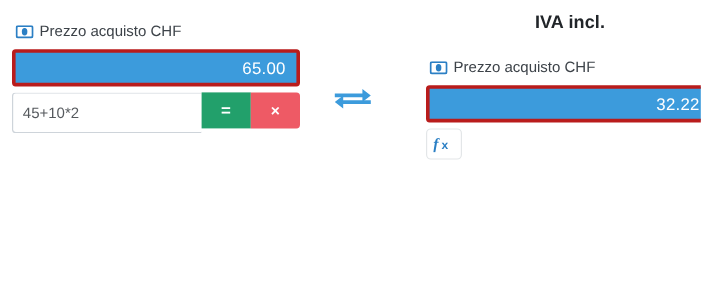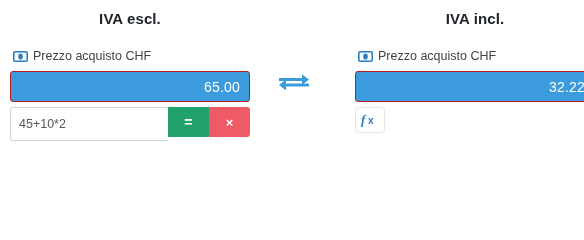--- a/index.html
+++ b/index.html
@@ -61,21 +61,21 @@
     width: 15px;
     height: 11px;
     flex: 0 0 auto;
   }
 
   
   .value-field {
     margin-top: 6px;
     height: 31px;
     background: #3c9bdc;
-    border: 1px solid #b91c1c;
+    border: 3px solid #b91c1c;
     border-radius: 3px;
     box-sizing: border-box;
     display: flex;
     align-items: center;
     justify-content: flex-end;
     padding-right: 9px;
   }
   .value-field .value-text {
     color: #ffffff;
     font-size: 14px;
@@ -154,21 +154,20 @@
     cursor: pointer;
   }
 </style>
 </head>
 <body>
 
 <div class="wrap">
 
   <div class="panel panel-left">
 
-    <div class="panel-title">IVA escl.</div>
 
     <div class="field-label">
       <span class="money-icon">
         <svg width="15" height="11" viewBox="0 0 15 11" xmlns="http://www.w3.org/2000/svg">
           <rect x="0.8" y="0.8" width="13.4" height="9.4" rx="1.2" fill="#ffffff" stroke="#2b7fc4" stroke-width="1.6"></rect>
           <ellipse cx="7.5" cy="5.5" rx="2.3" ry="3.1" fill="#2b7fc4"></ellipse>
         </svg>
       </span>
       <span class="label-text">Prezzo acquisto CHF</span>
     </div>

